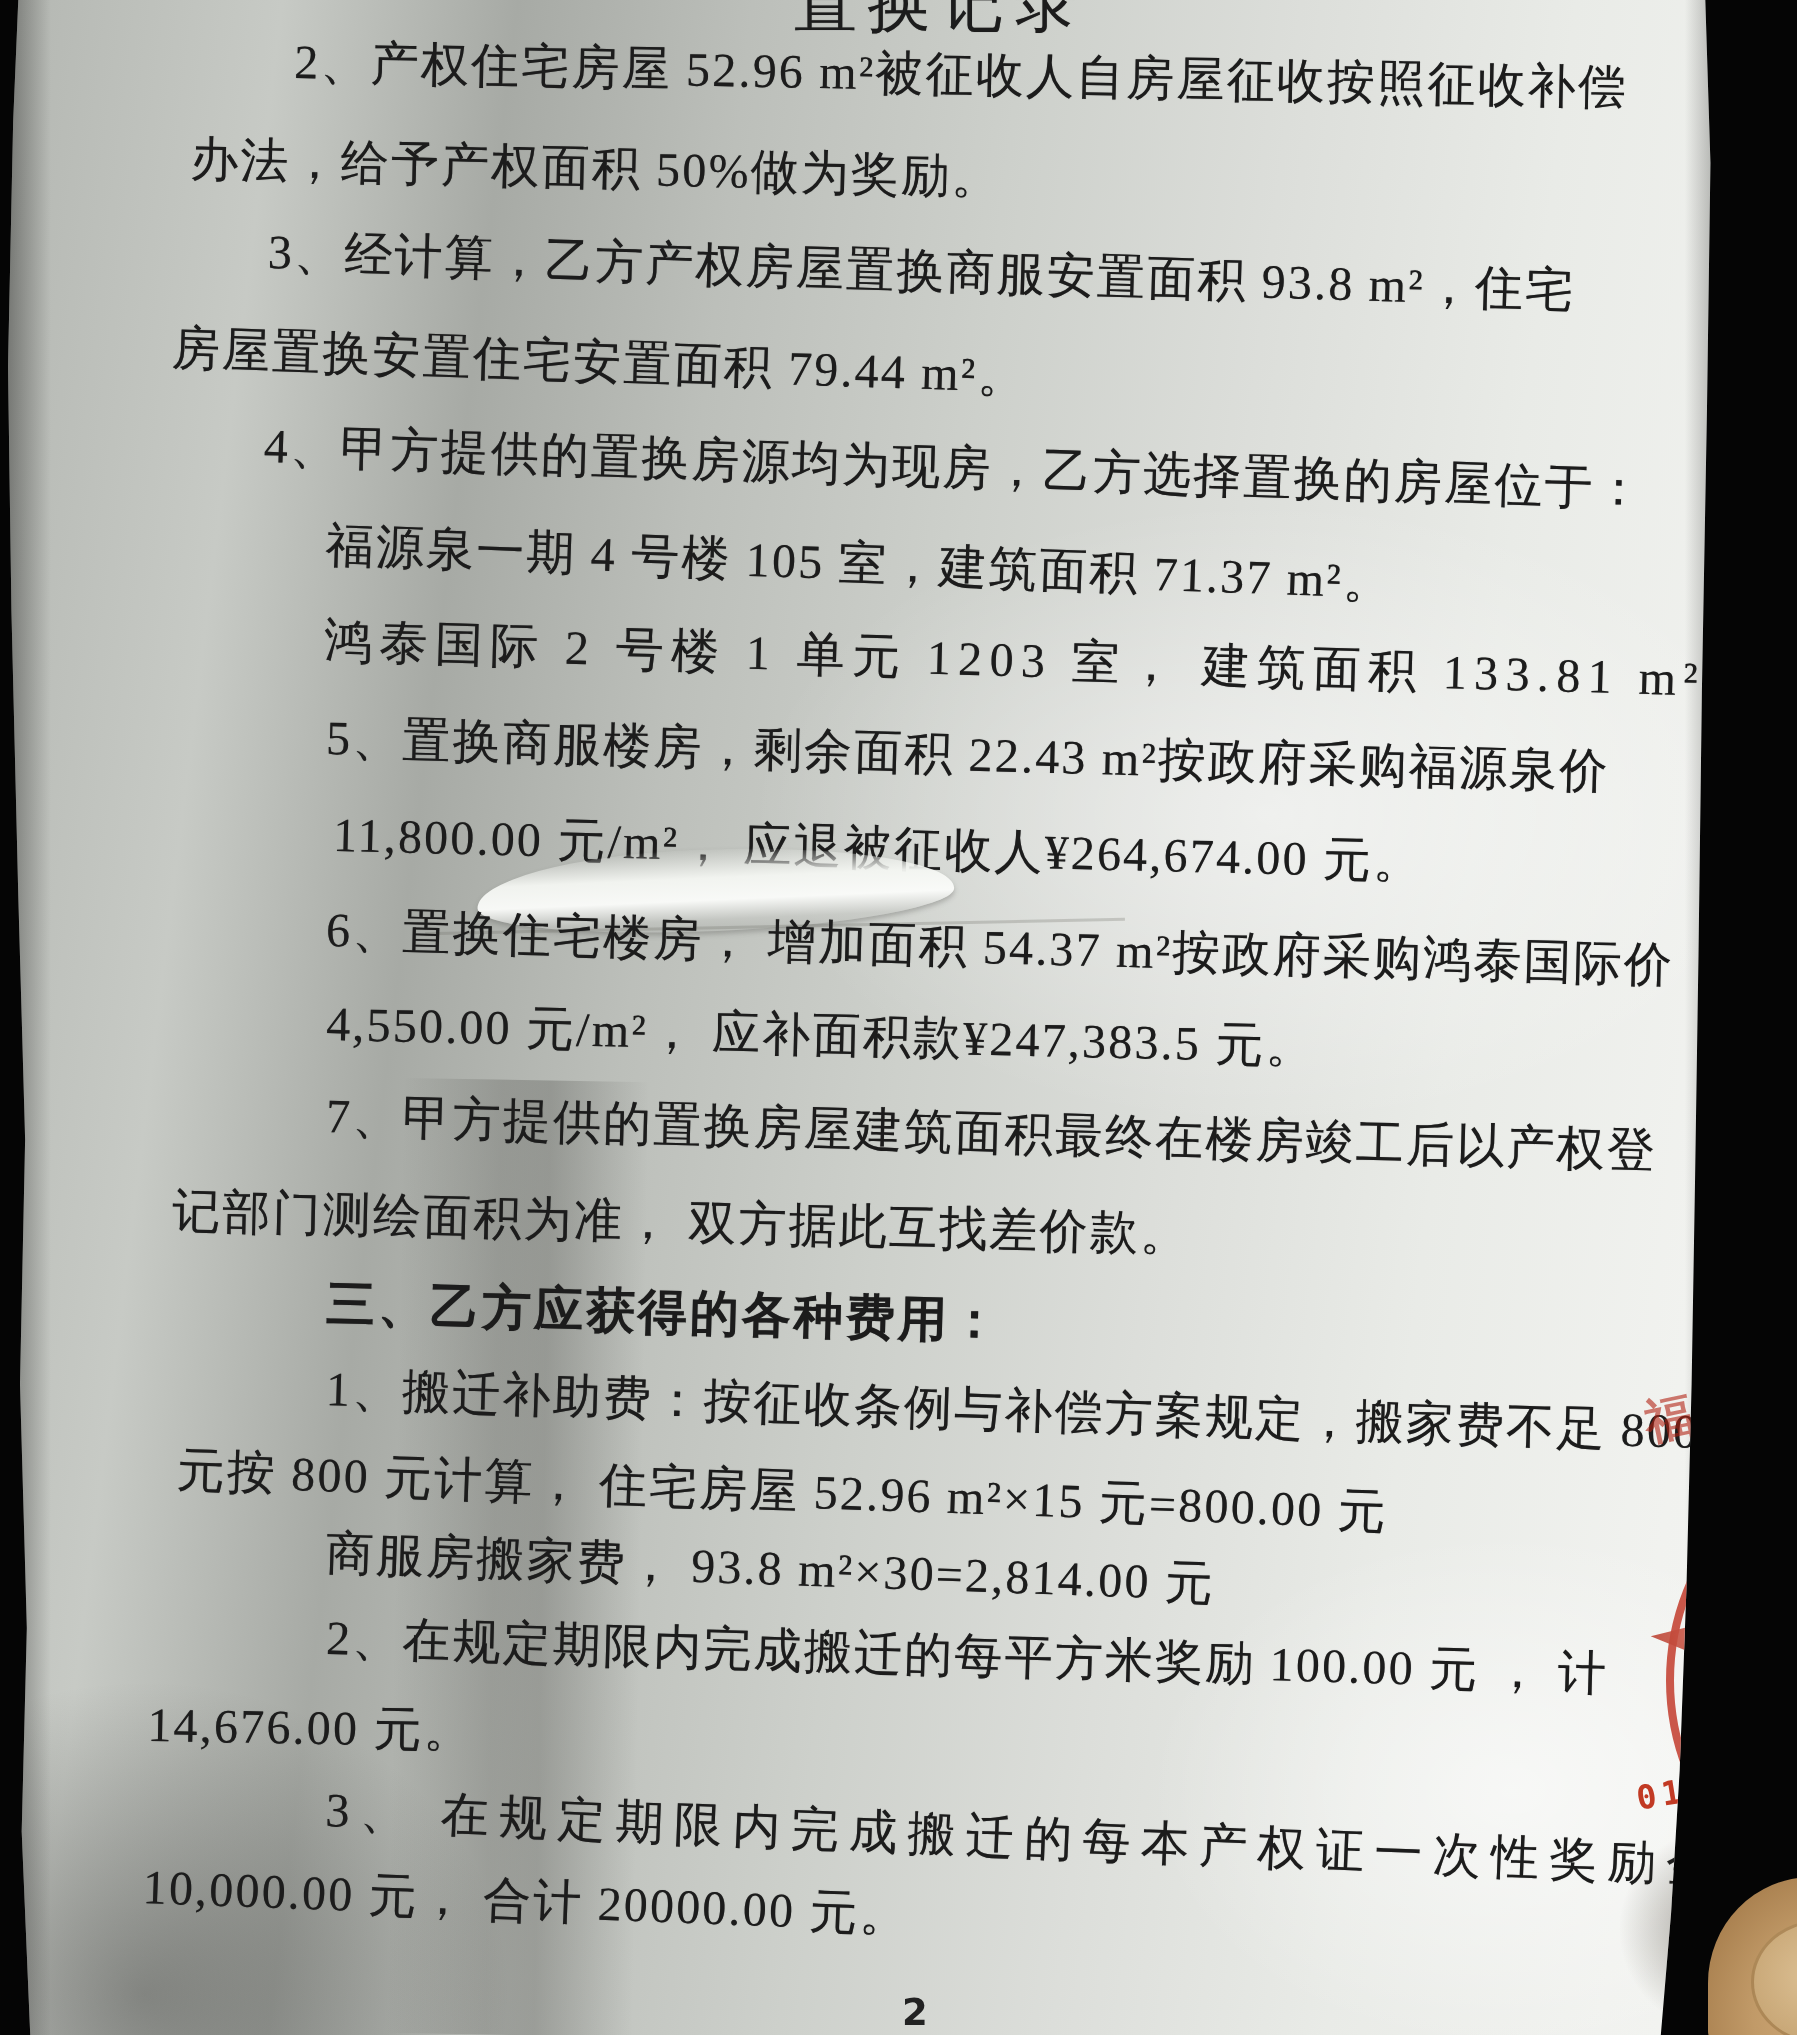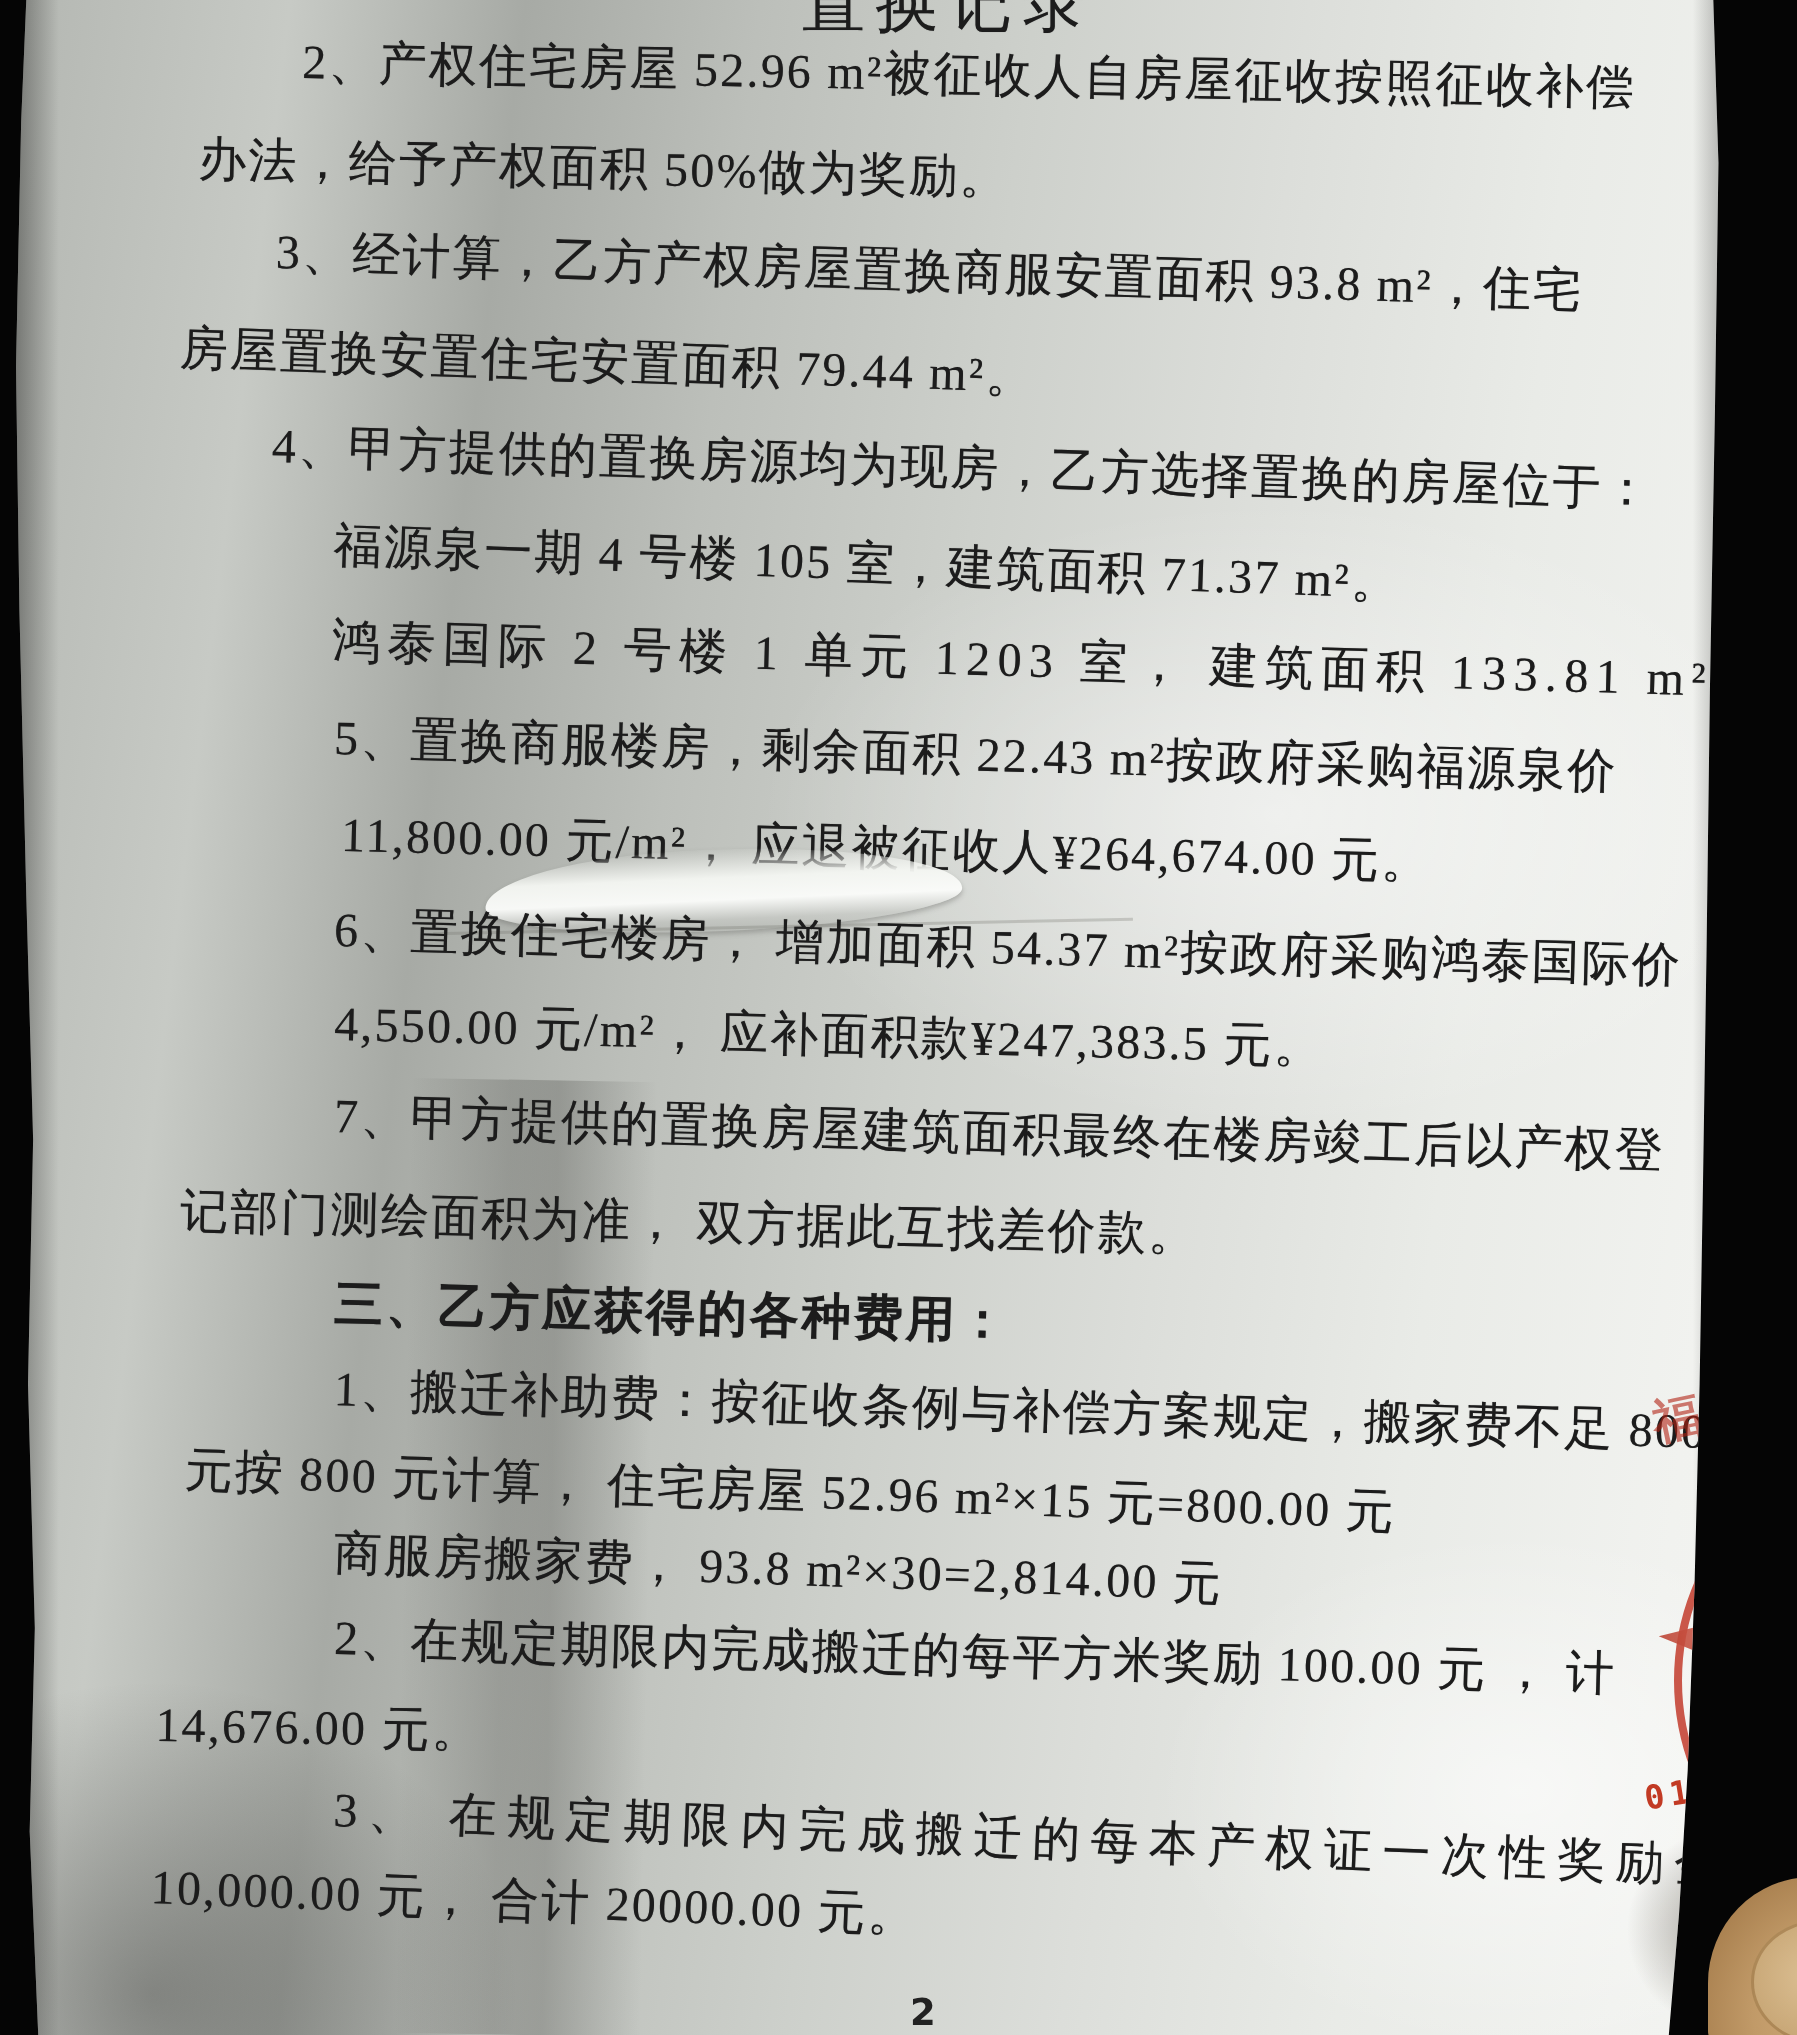--- a/index.html
+++ b/index.html
@@ -1,21 +1,21 @@
 <!DOCTYPE html>
 <html style="font-size:12px"><head>
 <meta charset="utf-8">
 <style>
   html,body{margin:0;padding:0;background:#050505;}
   body{width:1798px;height:2035px;position:relative;overflow:hidden;
        font-family:"Liberation Serif","DejaVu Serif",serif;}
 
   
   .paper{
-    position:absolute;left:16px;top:0;width:1711px;height:2035px;
+    position:absolute;left:8px;top:0;width:1711px;height:2035px;
     clip-path:polygon(
       0.6% 0%, 99.2% 0%, 99.5% 8%, 99.3% 20%, 99% 34%, 98.8% 47%,
       98.6% 58%, 98.4% 68%, 98.1% 78%, 97.7% 87%, 97.2% 94%, 96.6% 100%,
       1.3% 100%, 0.8% 90%, 1.1% 80%, 0.7% 68%, 1% 56%, 0.6% 44%,
       0.2% 30%, 0% 18%, 0.3% 6%);
     background:
       linear-gradient(90deg, rgba(40,40,38,.45) 0px, rgba(40,40,38,0) 2.5%),
       linear-gradient(270deg, rgba(40,40,38,.35) 0px, rgba(40,40,38,0) 2%),
       radial-gradient(ellipse 745px 447px at 74% 40%, rgba(255,255,255,.5), rgba(255,255,255,0) 70%),
       radial-gradient(ellipse 521px 372px at 88% 88%, rgba(255,255,255,.55), rgba(255,255,255,0) 70%),

